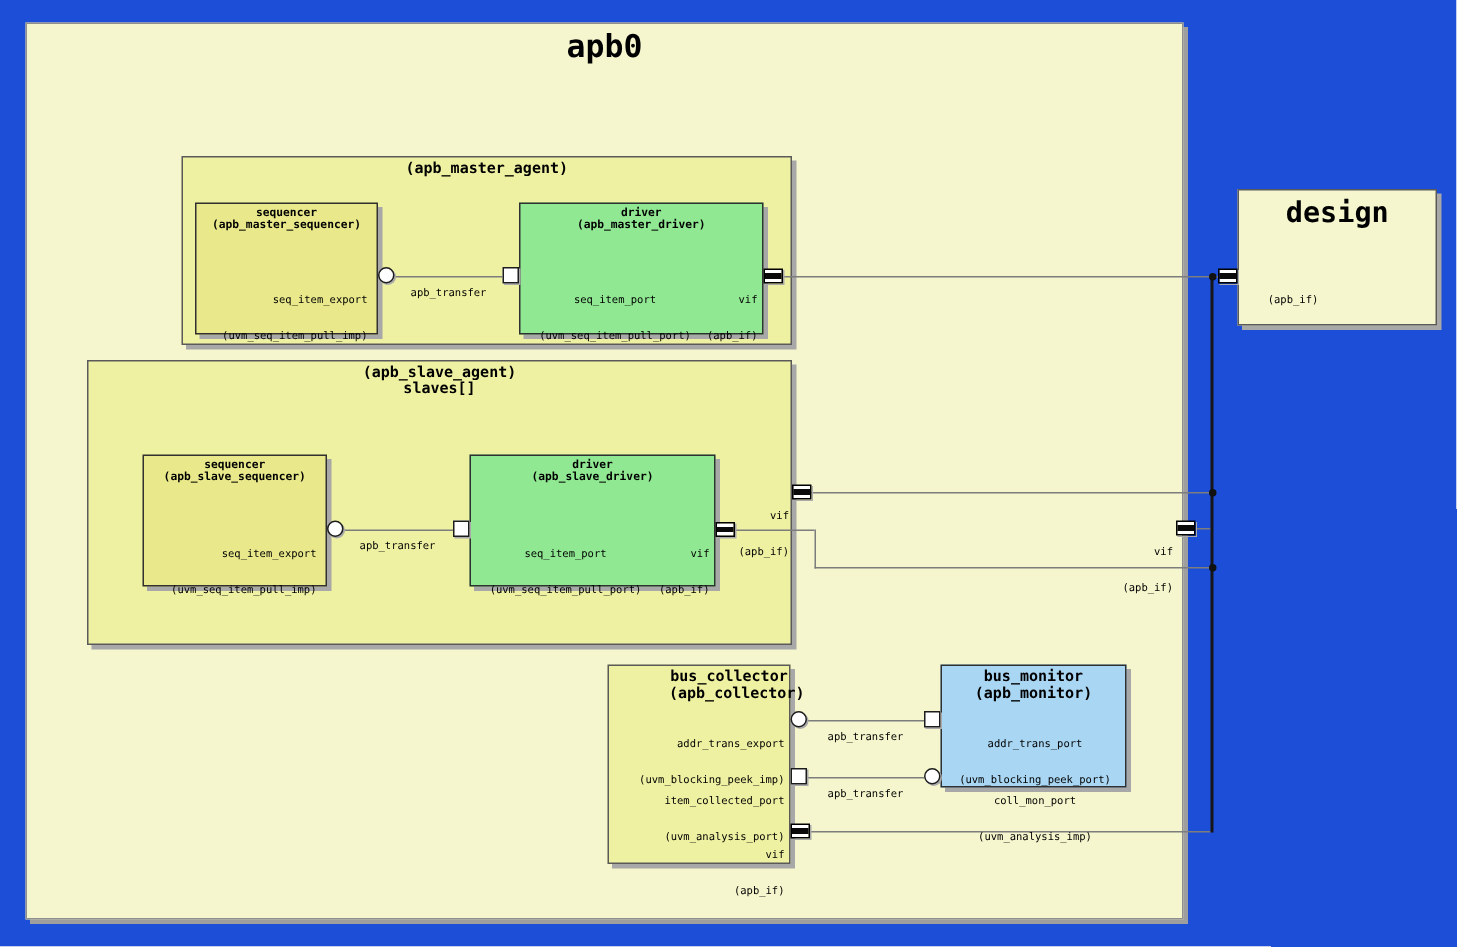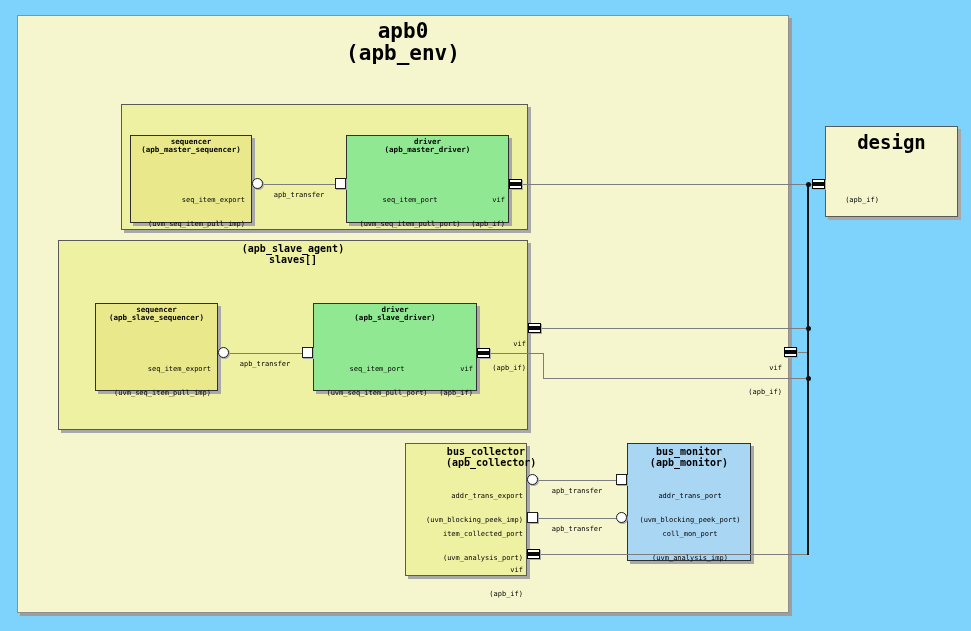--- a/index.html
+++ b/index.html
@@ -1,18 +1,18 @@
 <!DOCTYPE html>
 <html><head>
 <meta charset="utf-8">
 <style>
   html,body{margin:0;padding:0;background:#ffffff;}
   *{box-sizing:border-box;}
   #stage{
-    position:relative;width:971px;height:631px;background:#7dd3fc;overflow:hidden;
+    position:relative;width:971px;height:631px;background:#1d4ed8;overflow:hidden;
     font-family:"DejaVu Sans Mono","Liberation Mono",monospace;color:#000;
   }
   .box{position:absolute;border:1px solid #303030;box-shadow:3px 3px 0 #a8a8a8;}
   .box.outer{border-color:#8f8f8f;box-shadow:3px 3px 0 #9e9e9e;z-index:1;}
   .box.lvl2{border-color:#5a5a5a;z-index:2;}
   .box.lvl3{z-index:3;}
   .titleblock{position:absolute;left:0;right:0;text-align:center;}
   .t-xl{font-size:21px;font-weight:bold;line-height:22px;}
   .t-lg{font-size:19px;font-weight:bold;line-height:20px;}
   .t-md{font-size:10px;font-weight:bold;line-height:11px;}
@@ -30,32 +30,32 @@
   .c{text-align:center;}
 </style>
 </head>
 <body>
 
 <div id="stage">
 
   <div class="box outer" style="left: 17px; top: 15px; width: 772px; height: 598px; background: rgb(245, 246, 205);">
     <div class="titleblock t-xl" style="top:4px;">
       <div>apb0</div>
-      <div>(apb_env)</div>
     </div>
   </div>
 
   <div class="box lvl2" style="left: 825px; top: 126px; width: 133px; height: 91px; background: rgb(245, 246, 205);">
     <div class="titleblock t-lg" style="top:5px;">
       <div>design</div>
     </div>
   </div>
 
   <div class="box lvl2" style="left: 121px; top: 104px; width: 407px; height: 126px; background: rgb(239, 241, 162);">
     <div class="titleblock t-md" style="top:2px;">
+      <div>(apb_master_agent)</div>
     </div>
   </div>
 
   <div class="box lvl2" style="left: 58px; top: 240px; width: 470px; height: 190px; background: rgb(239, 241, 162);">
     <div class="titleblock t-md" style="top:2px;">
       <div>(apb_slave_agent)</div>
       <div>slaves[]</div>
     </div>
   </div>
 
@@ -87,21 +87,21 @@
     </div>
   </div>
 
   <div class="box lvl2" style="left: 405px; top: 443px; width: 122px; height: 133px; background: rgb(239, 241, 162);">
     <div class="titleblock t-md" style="top:2px;padding-left:40px;">
       <div>bus_collector</div>
       <div>(apb_collector)</div>
     </div>
   </div>
 
-  <div class="box lvl3" style="left: 627px; top: 443px; width: 124px; height: 118px; background: rgb(169, 214, 243);">
+  <div class="box lvl3" style="left: 627px; top: 443px; width: 124px; height: 82px; background: rgb(169, 214, 243);">
     <div class="titleblock t-md" style="top:2px;">
       <div>bus_monitor</div>
       <div>(apb_monitor)</div>
     </div>
   </div>
 
   <div class="wire" style="left:263px;top:184px;width:72px;height:1px;"></div>
   <div class="wire" style="left:522px;top:184px;width:290px;height:1px;"></div>
   <div class="wire" style="left:229px;top:353px;width:73px;height:1px;"></div>
   <div class="wire" style="left:490px;top:353px;width:53px;height:1px;"></div>

